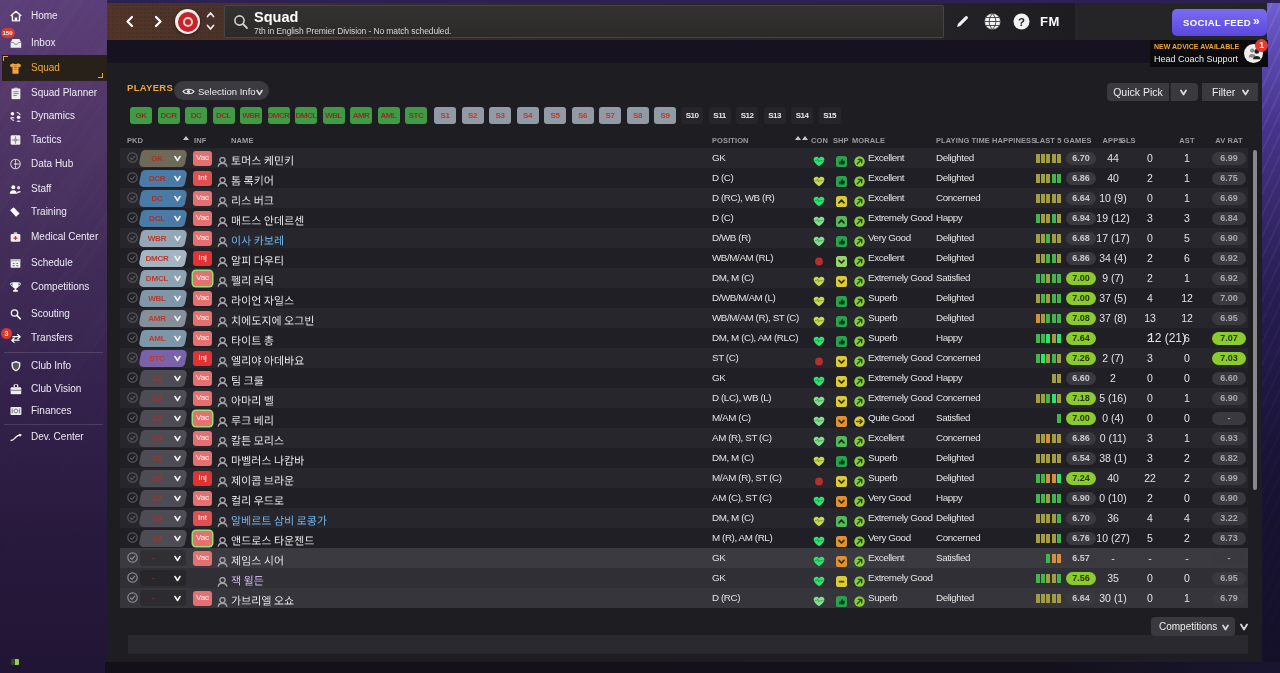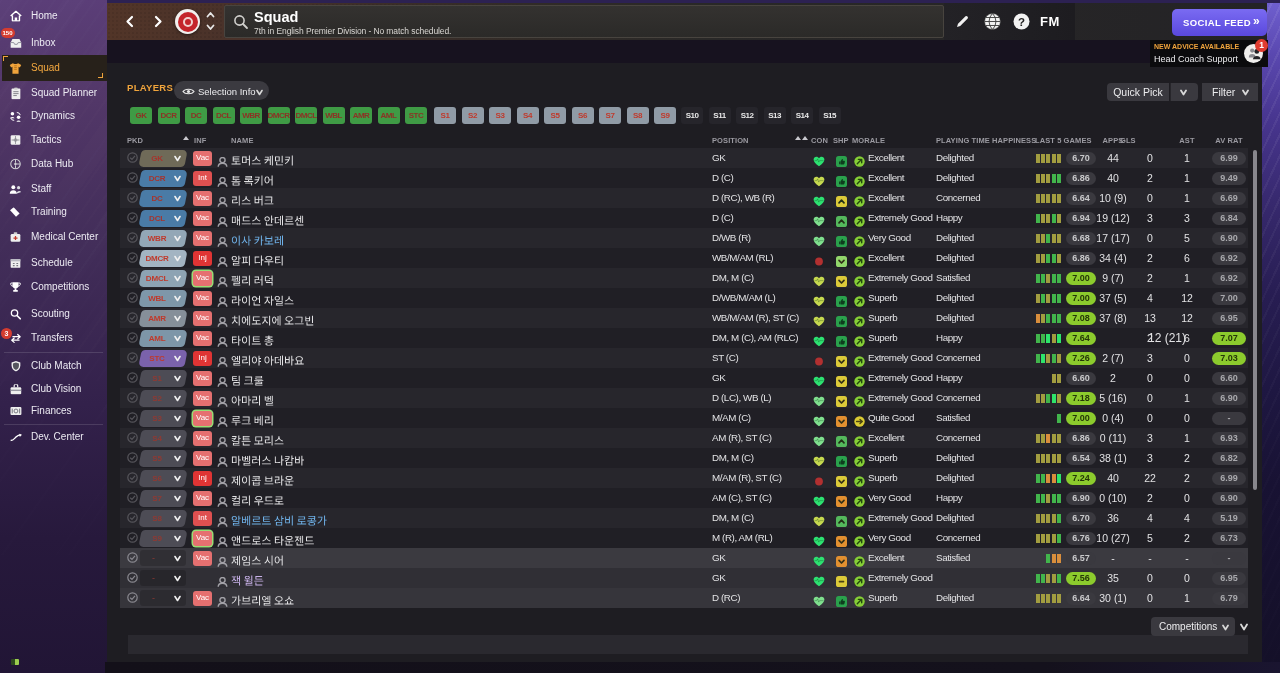--- a/index.html
+++ b/index.html
@@ -189,21 +189,21 @@
         </span>
         <span class="lab">Transfers</span>
       </div>
       <div class="mi" style="top:354.0px;color:#eceaf2">
         <span class="ic">
           <svg width="12" height="13" viewBox="0 0 12 13">
             <path d="M6 0.8 L11 2.5 V6 C11 9.5 8.8 11.6 6 12.8 C3.2 11.6 1 9.5 1 6 V2.5 Z" fill="#efefef"></path>
             <path d="M6 2.6 L9.4 3.8 V6.2 C9.4 8.6 8 10.2 6 11.1 C4 10.2 2.6 8.6 2.6 6.2 V3.8 Z" fill="#55555f"></path>
           </svg>
         </span>
-        <span class="lab">Club Match</span>
+        <span class="lab">Club Info</span>
       </div>
       <div class="mi" style="top:377.0px;color:#eceaf2">
         <span class="ic">
           <svg width="14" height="12" viewBox="0 0 14 12">
             <rect x="1" y="3.5" width="12" height="8" rx="1.2" fill="#efefef"></rect>
             <path d="M5 3.5 V2 a2 2 0 0 1 4 0 V3.5" stroke="#efefef" stroke-width="1.4" fill="none"></path>
             <rect x="1" y="6.2" width="12" height="1.6" fill="#9a9aa4"></rect>
           </svg>
         </span>
         <span class="lab">Club Vision</span>
@@ -433,21 +433,21 @@
         <div class="cell" style="left:816px">Delighted</div>
         <div class="sq" style="left:916.0px;background:#a29d40"></div>
         <div class="sq" style="left:921.2px;background:#a29d40"></div>
         <div class="sq" style="left:926.4px;background:#a29d40"></div>
         <div class="sq" style="left:931.6px;background:#42b54c"></div>
         <div class="sq" style="left:936.8px;background:#42b54c"></div>
         <div class="pill" style="left:946px;width:30px;background:#3a393f;color:#c9c9cb">6.86</div>
         <div class="cell ctr" style="left:963px;width:60px;font-size:10.5px;letter-spacing:0">40</div>
         <div class="cell ctr" style="left:1010px;width:40px;font-size:10.5px;letter-spacing:0">2</div>
         <div class="cell ctr" style="left:1047px;width:40px;font-size:10.5px;letter-spacing:0">1</div>
-        <div class="pill" style="left:1092px;width:34px;background:#3a393f;color:#a9a9ad">9.49</div>
+        <div class="pill" style="left:1092px;width:34px;background:#3a393f;color:#a9a9ad">6.75</div>
       </div>
       <div class="row" style="top:125px;background:#27262c">
         <svg class="check" viewBox="0 0 11 11">
           <circle cx="5.5" cy="5.5" r="4.7" fill="none" stroke="#56555b" stroke-width="1.2"></circle>
           <path d="M3.2 5.7 L5 7.4 L8 3.9" stroke="#56555b" stroke-width="1.2" fill="none"></path>
         </svg>
         <div class="badge" style="background:#4a7ba6">
           <span class="bt" style="color:#a6342d">DC</span>
         </div>
         <svg style="position:absolute;left:54.0px;top:7.0px" width="7" height="7" viewBox="0 0 7 7">
@@ -1188,21 +1188,21 @@
         <div class="cell" style="left:816px">Delighted</div>
         <div class="sq" style="left:916.0px;background:#a29d40"></div>
         <div class="sq" style="left:921.2px;background:#a29d40"></div>
         <div class="sq" style="left:926.4px;background:#a29d40"></div>
         <div class="sq" style="left:931.6px;background:#a29d40"></div>
         <div class="sq" style="left:936.8px;background:#42b54c"></div>
         <div class="pill" style="left:946px;width:30px;background:#3a393f;color:#c9c9cb">6.70</div>
         <div class="cell ctr" style="left:963px;width:60px;font-size:10.5px;letter-spacing:0">36</div>
         <div class="cell ctr" style="left:1010px;width:40px;font-size:10.5px;letter-spacing:0">4</div>
         <div class="cell ctr" style="left:1047px;width:40px;font-size:10.5px;letter-spacing:0">4</div>
-        <div class="pill" style="left:1092px;width:34px;background:#3a393f;color:#a9a9ad">5.19</div>
+        <div class="pill" style="left:1092px;width:34px;background:#3a393f;color:#a9a9ad">3.22</div>
       </div>
       <div class="row" style="top:465px;background:#201f25">
         <svg class="check" viewBox="0 0 11 11">
           <circle cx="5.5" cy="5.5" r="4.7" fill="none" stroke="#56555b" stroke-width="1.2"></circle>
           <path d="M3.2 5.7 L5 7.4 L8 3.9" stroke="#56555b" stroke-width="1.2" fill="none"></path>
         </svg>
         <div class="badge" style="background:#4d4c55">
           <span class="bt" style="color:#8f3a33">S9</span>
         </div>
         <svg style="position:absolute;left:54.0px;top:7.0px" width="7" height="7" viewBox="0 0 7 7">

